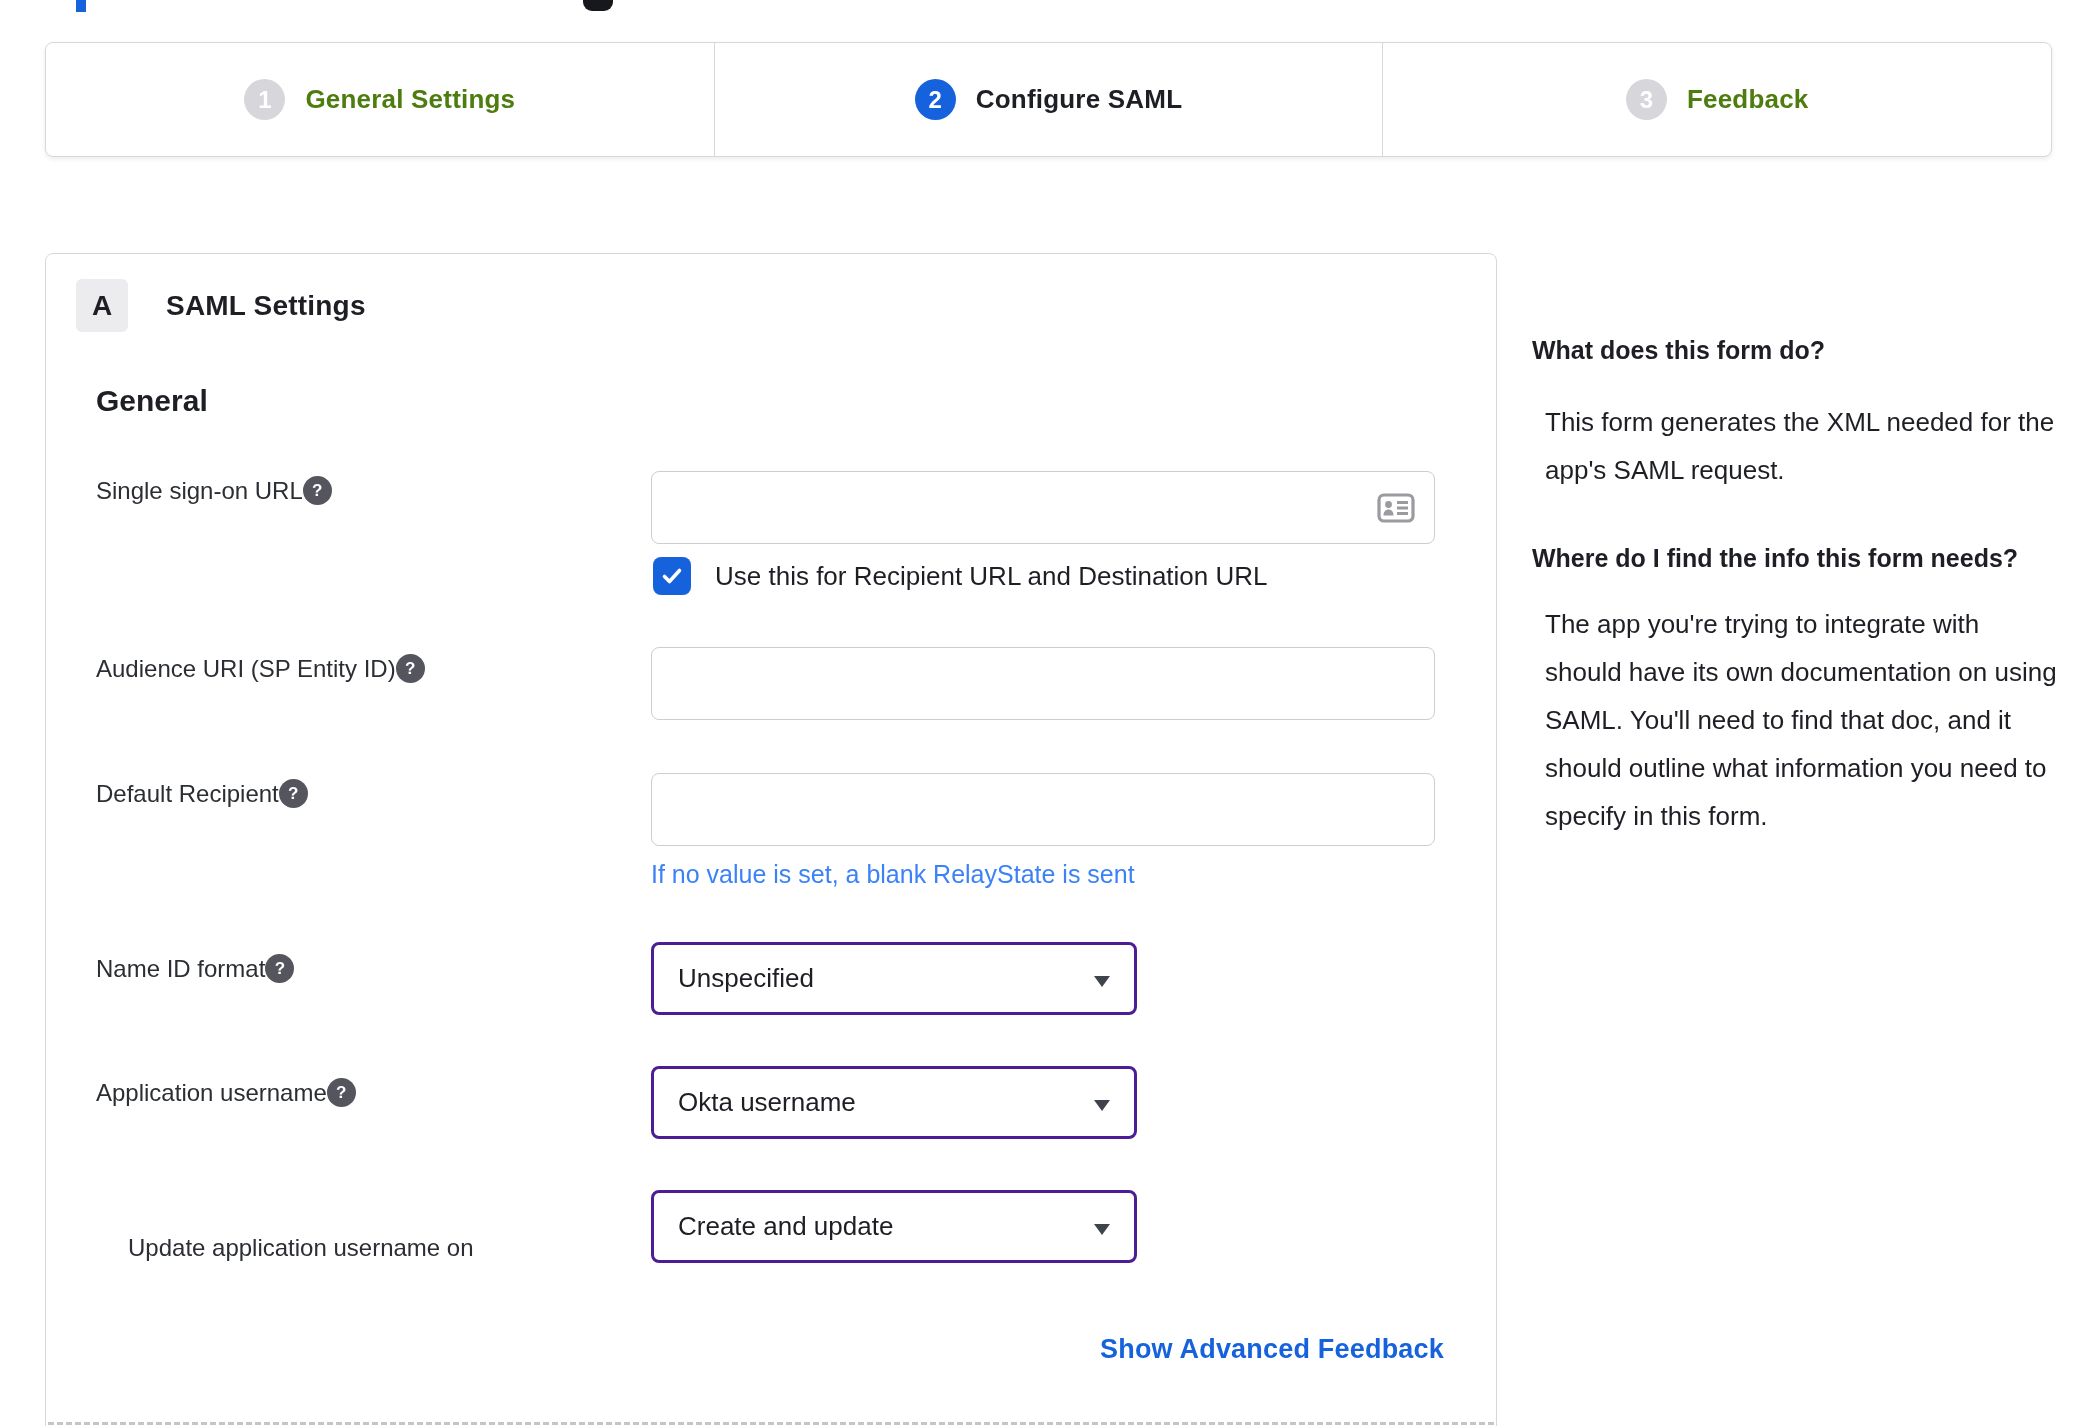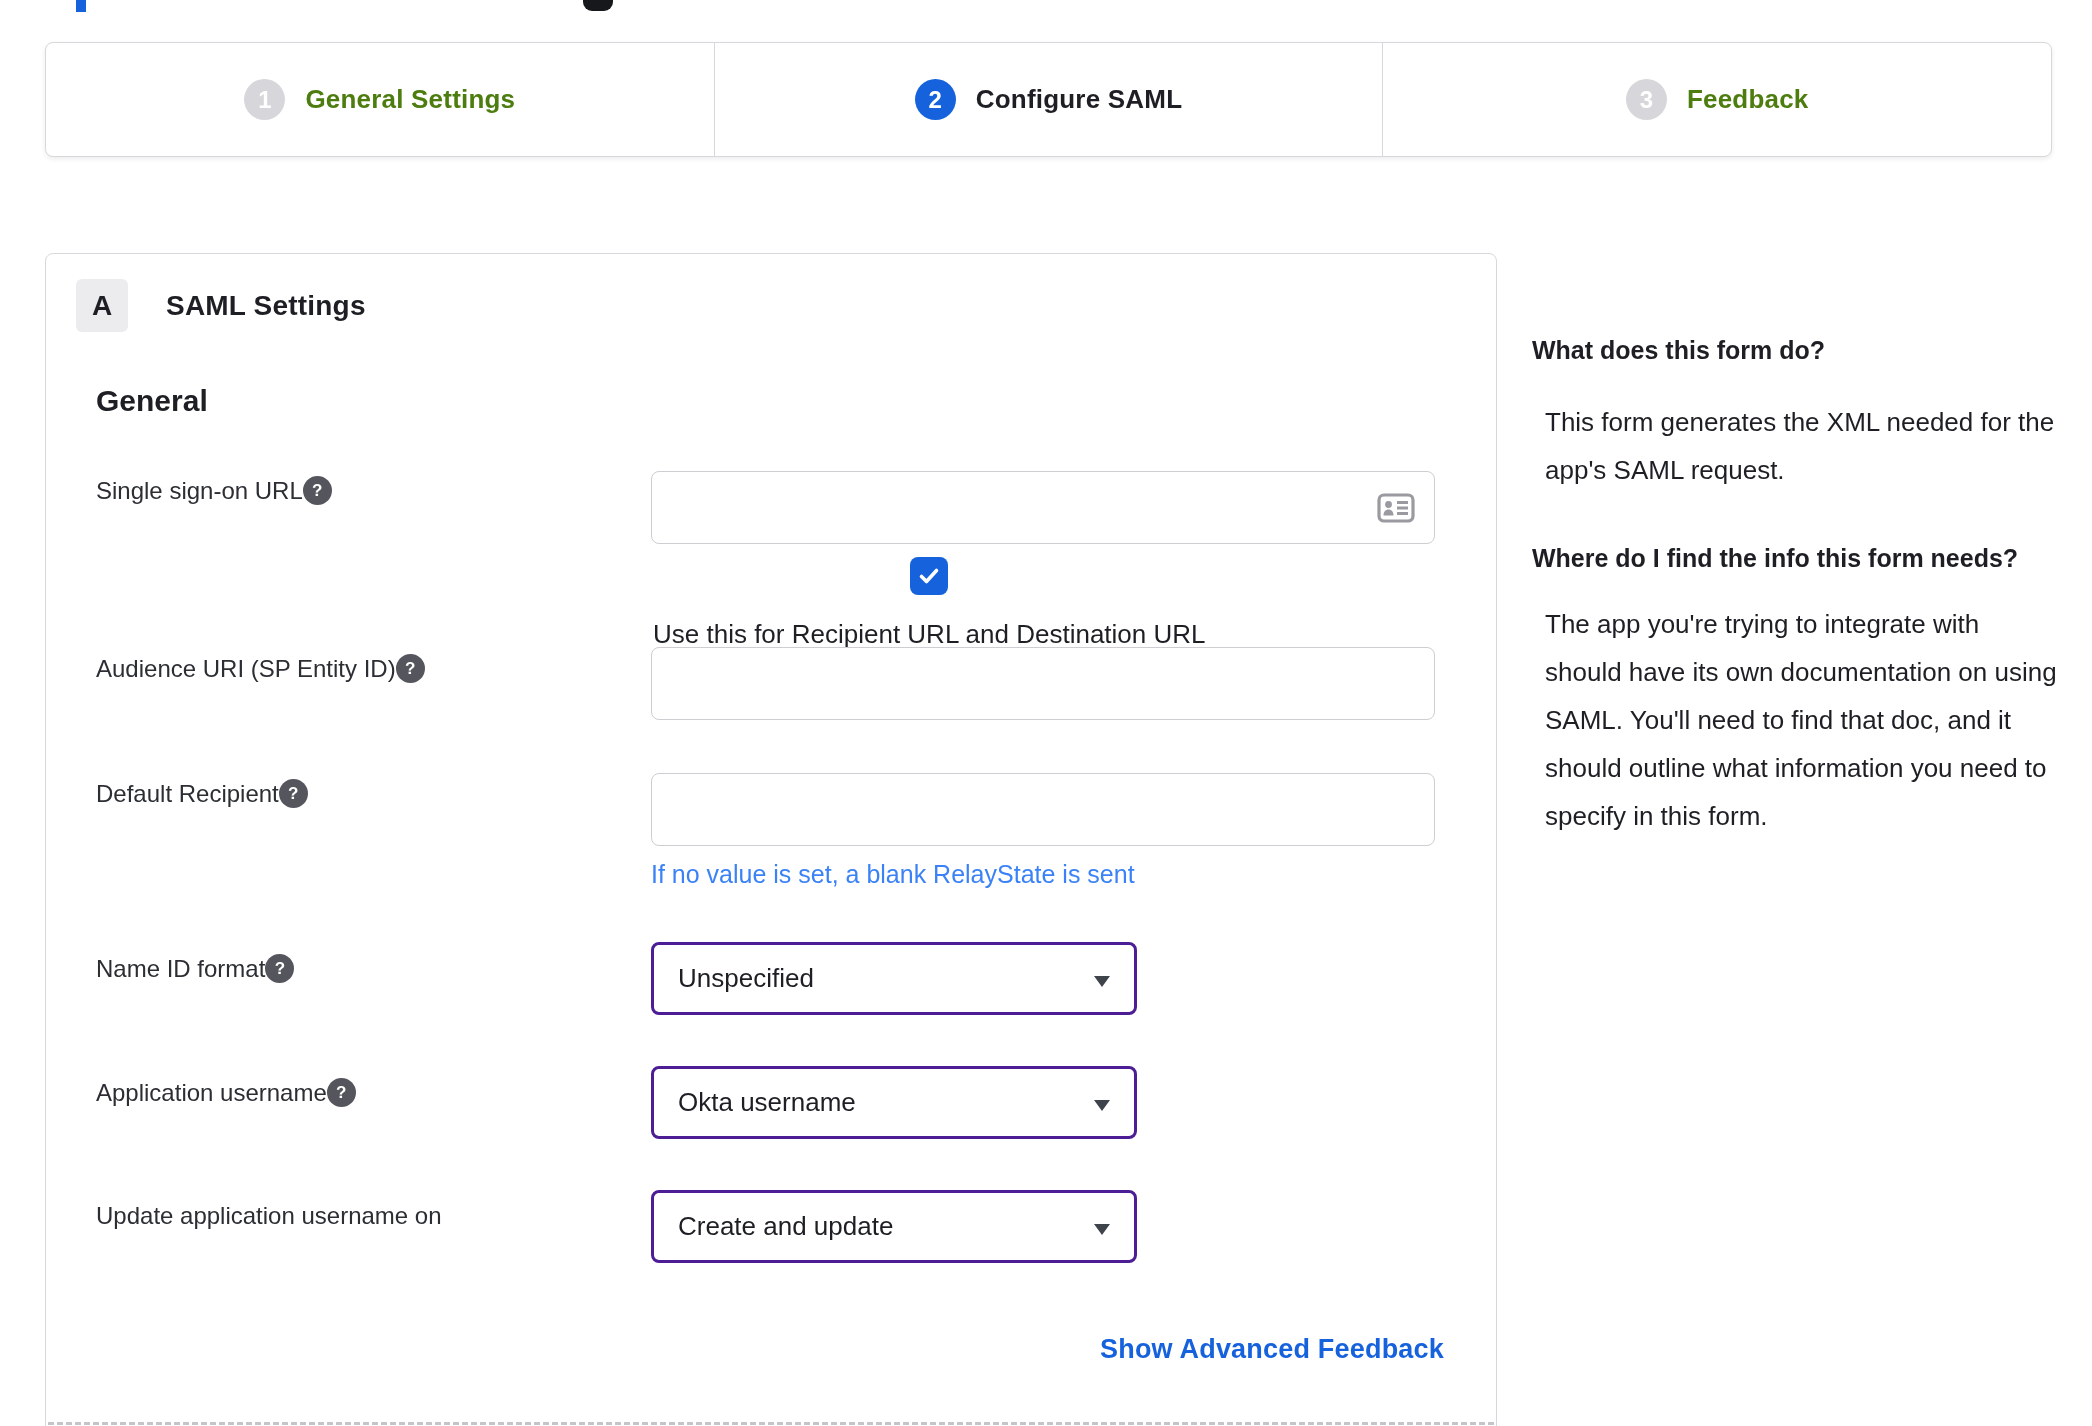--- a/index.html
+++ b/index.html
@@ -108,21 +108,21 @@
       <input class="tinput" type="text" value="" style="">
       <svg class="card-icon" width="38" height="30" viewBox="0 0 38 30">
         <rect x="2" y="2" width="34" height="26" rx="5" fill="none" stroke="#9a9aa0" stroke-width="3.2"></rect>
         <circle cx="11.5" cy="11.5" r="3.4" fill="#9a9aa0"></circle>
         <path d="M6.5 22.5 c0-4 2.3-6 5-6 s5 2 5 6 z" fill="#9a9aa0"></path>
         <rect x="20" y="8" width="11" height="3" fill="#9a9aa0"></rect>
         <rect x="20" y="13.5" width="11" height="3" fill="#9a9aa0"></rect>
         <rect x="20" y="19" width="11" height="3" fill="#9a9aa0"></rect>
       </svg>
     </div>
-    <div class="checkrow" style="top:303px;flex-direction:column;">
+    <div class="checkrow" style="top:303px;">
       <span class="checkbox">
         <svg width="24" height="24" viewBox="0 0 24 24">
           <path d="M4.5 12.5 l5 5 L19.5 6.5" fill="none" stroke="#fff" stroke-width="3.6" stroke-linecap="round" stroke-linejoin="round"></path>
         </svg>
       </span>
       <span class="checklabel">Use this for Recipient URL and Destination URL</span>
     </div>
 
     <div class="flabel" style="top:400px;">
       <span>Audience URI (SP Entity ID)</span>
@@ -148,21 +148,21 @@
 
     <div class="flabel" style="top:824px;">
       <span>Application username</span>
       <span class="help">?</span>
     </div>
     <div class="select" style="top:812px;">
       <span>Okta username</span>
       <span class="caret"></span>
     </div>
 
-    <div class="flabel" style="top:948px;">
+    <div class="flabel" style="top:980px;margin-left:32px;">
       <span>Update application username on</span>
     </div>
     <div class="select" style="top:936px;">
       <span>Create and update</span>
       <span class="caret"></span>
     </div>
 
     <a class="adv-link">Show Advanced Feedback</a>
     <div class="dashed-sep"></div>
   </div>

